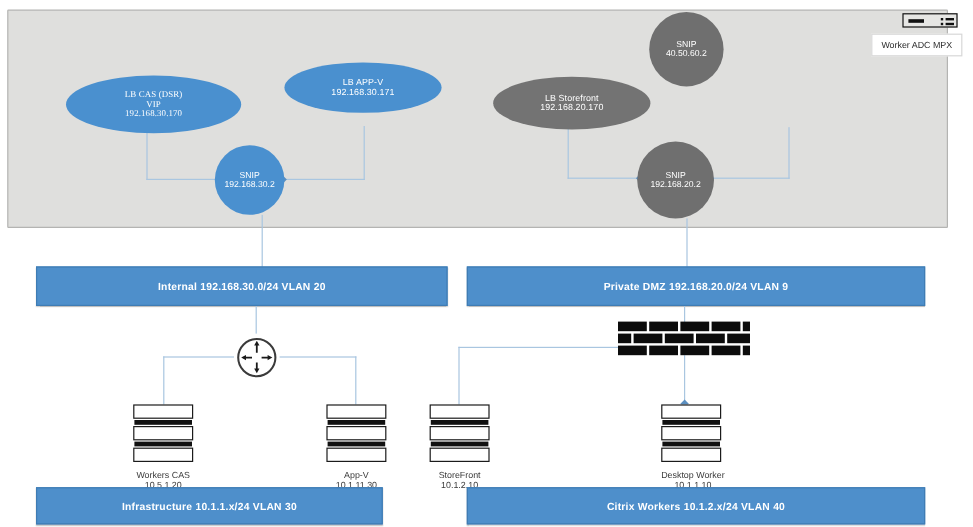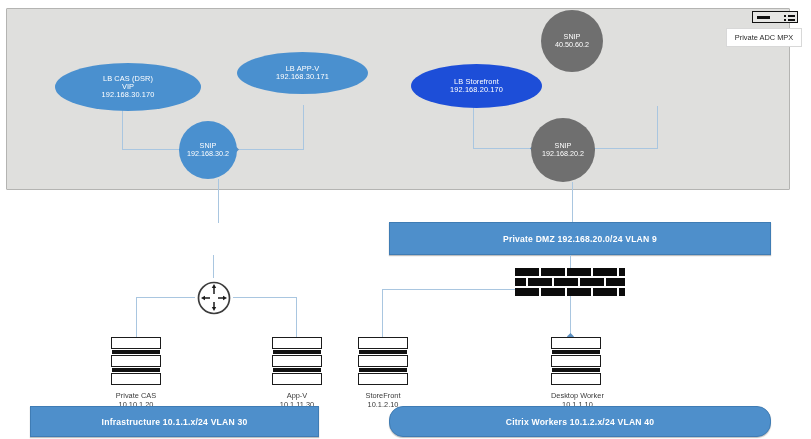--- a/index.html
+++ b/index.html
@@ -26,24 +26,24 @@
   .ell{
     border-radius:50%;
     display:flex;align-items:center;justify-content:center;
     text-align:center;
     color:#ffffff;
     line-height:1.12;
     box-sizing:border-box;
     letter-spacing:.1px;
   }
   .ell-blue{background:#4a90cf;}
-  .ell-gray{background:#1d4ed8;justify-content:center;}
+  .ell-gray{background:#737373;justify-content:center;}
   .ell .txt{padding:0 6px;width:100%;}
 
-  .lb-cas   {left:55px; top:63px; width:146px;height:48px;font-size:7.4px;}
+  .lb-cas   {left:55px; top:63px; width:146px;height:48px;font-size:7.4px;font-family:Liberation Serif, serif;}
   .lb-appv  {left:237px;top:52px; width:131px;height:42px;font-size:7.4px;}
   .lb-sf    {left:411px;top:64px; width:131px;height:44px;font-size:7.4px;}
   .nsg      {left:592px;top:64px; width:136px;height:44px;font-size:7.4px;}
 
   
   .circ{
     border-radius:50%;
     display:flex;align-items:center;justify-content:center;
     text-align:center;color:#fff;line-height:1.15;
     font-size:7.2px;box-sizing:border-box;
@@ -72,21 +72,21 @@
     box-sizing:border-box;
     color:#ffffff;
     display:flex;align-items:center;justify-content:center;
     font-size:8.6px;font-weight:bold;
     letter-spacing:.2px;
     box-shadow:0 1px 1px rgba(0,0,0,.25);
   }
   .bar-internal {left:30px; top:222px;width:343px;height:33px;}
   .bar-dmz      {left:389px;top:222px;width:382px;height:33px;}
   .bar-infra    {left:30px; top:406px;width:289px;height:31px;}
-  .bar-workers  {left:389px;top:406px;width:382px;height:31px;border-radius:14px;}
+  .bar-workers  {left:389px;top:406px;width:382px;height:31px;}
 
   
   .rack{width:50px;height:50px;}
   .rack .u{
     position:absolute;left:0;width:50px;height:12px;
     border:1.6px solid #1b1b1b;background:#ffffff;box-sizing:border-box;
   }
   .rack .u1{top:0;}
   .rack .u2{top:18px;}
   .rack .u3{top:36px;}
@@ -182,22 +182,23 @@
     <span class="txt">SNIP<br>192.168.20.2</span>
   </div>
 
   <div class="appl-icon">
     <span class="led bar1"></span>
     <span class="led d1"></span>
     <span class="led d2"></span>
     <span class="led d3"></span>
     <span class="led d4"></span>
   </div>
-  <div class="appl-label">Private ADC MPX</div>
-
+  <div class="appl-label">Worker ADC MPX</div>
+
+  <div class="bar bar-internal">Internal 192.168.30.0/24 VLAN 20</div>
   <div class="bar bar-dmz">Private DMZ 192.168.20.0/24  VLAN 9</div>
 
   <div class="ln lnv" style="left:213px;top:255px;height:23px;"></div>
 
   <div class="ln lnh" style="left:136px;top:297px;width:59px;"></div>
   <div class="ln lnh" style="left:233px;top:297px;width:64px;"></div>
   <div class="ln lnv" style="left:136px;top:297px;height:42px;"></div>
   <div class="ln lnv" style="left:296px;top:297px;height:42px;"></div>
 
   <div class="ln lnv" style="left:570px;top:255px;height:14px;"></div>
@@ -248,22 +249,22 @@
 
   <div class="srv srv-exch">
     <div class="rack">
       <span class="u u1"></span>
         <span class="sep s1"></span>
       <span class="u u2"></span>
         <span class="sep s2"></span>
       <span class="u u3"></span>
     </div>
     <div class="cap">
-      <span>Private CAS</span><br>
-      <span>10.10.1.20</span>
+      <span>Workers CAS</span><br>
+      <span>10.5.1.20</span>
     </div>
   </div>
 
   <div class="srv srv-appv">
     <div class="rack">
       <span class="u u1"></span>
         <span class="sep s1"></span>
       <span class="u u2"></span>
         <span class="sep s2"></span>
       <span class="u u3"></span>

